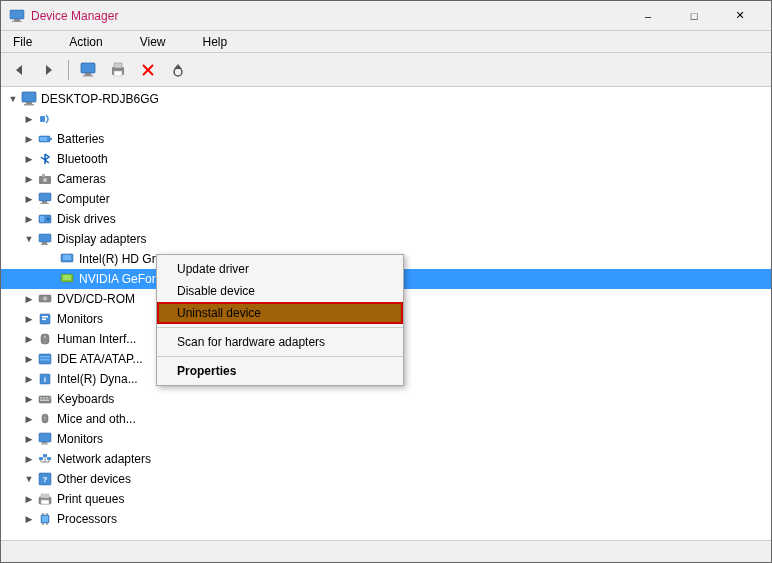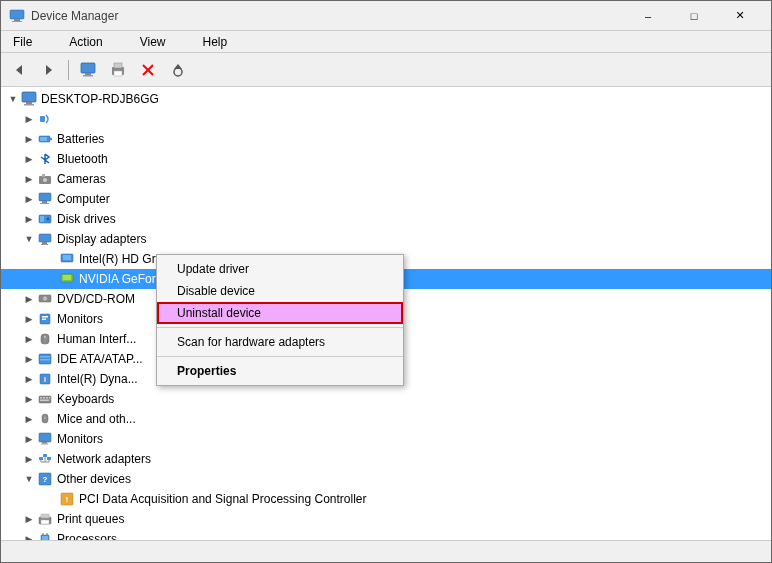--- a/index.html
+++ b/index.html
@@ -22,21 +22,21 @@
       border-bottom: 1px solid #ccc;
       justify-content: space-between;
     }
     .title-bar-left {
       display: flex;
       align-items: center;
       gap: 6px;
     }
     .title-bar-title {
       font-size: 12px;
-      color: #404040;
+      color: #be185d;
     }
     .title-bar-controls {
       display: flex;
       gap: 0;
     }
     .title-bar-btn {
       width: 46px;
       height: 30px;
       border: none;
       background: transparent;
@@ -154,21 +154,21 @@
     }
     .context-menu-item {
       padding: 4px 20px;
       cursor: pointer;
       font-size: 12px;
       color: #000;
     }
     .context-menu-item.uninstall-highlighted {
       border: 2px solid #cc0000;
       padding: 2px 18px;
-      background: #f0abfc;
+      background: #a16207;
       font-weight: normal;
     }
     .context-menu-sep {
       height: 1px;
       background: #ccc;
       margin: 3px 0;
     }
     .context-menu-bold {
       font-weight: bold;
     }
@@ -503,30 +503,20 @@
         <span class="tree-toggle">▼</span>
         <span class="tree-icon">
           <svg width="14" height="14" viewBox="0 0 14 14">
             <rect x="1" y="1" width="12" height="12" rx="1" fill="#4a90d9" stroke="#2060a0" stroke-width="0.5"></rect>
             <text x="7" y="10" text-anchor="middle" font-size="8" fill="white" font-weight="bold">?</text>
           </svg>
         </span>
         <span class="tree-label">Other devices</span>
       </div>
 
-      <div class="tree-item" style="padding-left:42px;">
-        <span class="tree-toggle" style="visibility:hidden">▶</span>
-        <span class="tree-icon">
-          <svg width="14" height="14" viewBox="0 0 14 14">
-            <rect x="1" y="1" width="12" height="12" rx="1" fill="#e8a838" stroke="#c07820" stroke-width="0.5"></rect>
-            <text x="7" y="10" text-anchor="middle" font-size="7" fill="white" font-weight="bold">!</text>
-          </svg>
-        </span>
-        <span class="tree-label">PCI Data Acquisition and Signal Processing Controller</span>
-      </div>
 
       <div class="tree-item" style="padding-left:20px;">
         <span class="tree-toggle">▶</span>
         <span class="tree-icon">
           <svg width="14" height="14" viewBox="0 0 14 14">
             <rect x="1" y="5" width="12" height="7" rx="1" fill="#888" stroke="#666" stroke-width="0.5"></rect>
             <rect x="3" y="2" width="8" height="4" fill="#ccc" stroke="#aaa" stroke-width="0.5"></rect>
             <rect x="3" y="8" width="8" height="4" fill="#fff" stroke="#aaa" stroke-width="0.5"></rect>
           </svg>
         </span>

